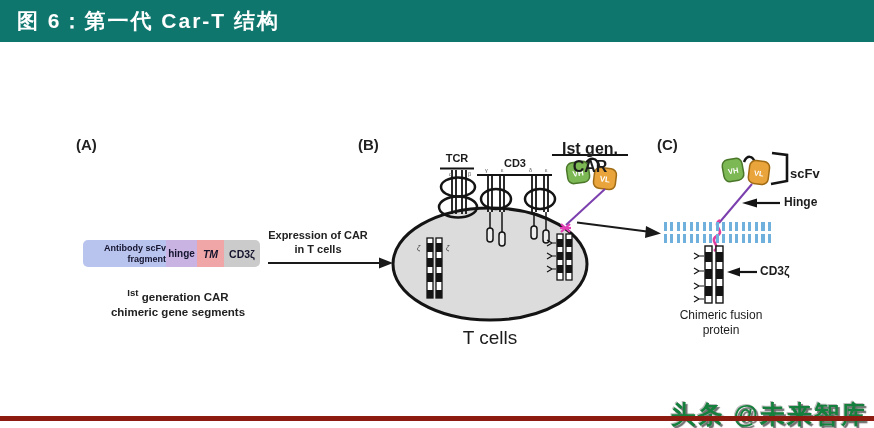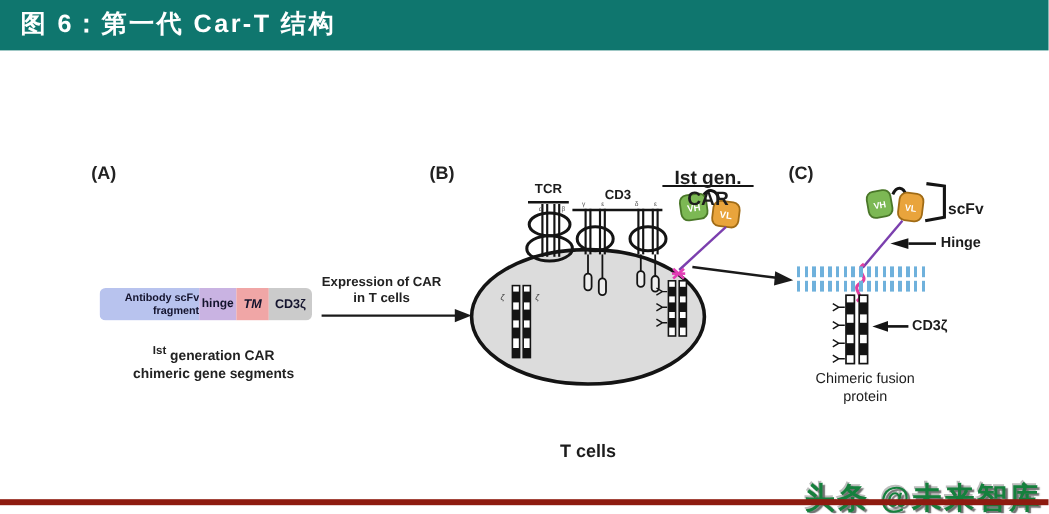--- a/index.html
+++ b/index.html
@@ -23,21 +23,21 @@
   .seg-hinge{width:31px;background:#c9b3e2;font-size:10px;}
   .seg-tm{width:27px;background:#f0a6a6;font-size:10.5px;font-style:italic;}
   .seg-cd3z{width:36px;background:#cbcbcb;font-size:10.5px;}
 
   .caption-a{left:93px;top:275px;width:170px;font-size:11.5px;font-weight:600;line-height:1.3;color:#222;margin-top:12px;}
   .expr-label{left:262px;top:229px;width:112px;font-size:11px;font-weight:600;line-height:1.25;color:#222;text-align:center;}
 
   .tcr-label{left:440px;top:152px;width:34px;font-size:11px;font-weight:bold;}
   .cd3-label{left:497px;top:157px;width:36px;font-size:11px;font-weight:bold;}
   .car-title{left:548px;top:140px;width:84px;font-size:16px;font-weight:600;}
-  .tcells-label{left:450px;top:327px;width:80px;font-size:15px;font-weight:700;margin-top:41px;}
+  .tcells-label{left:450px;top:327px;width:80px;font-size:19px;font-weight:400;}
 
   .scfv-label{left:790px;top:166px;font-size:13px;font-weight:bold;}
   .hinge-label{left:784px;top:195px;font-size:12px;font-weight:bold;}
   .cd3z-label{left:760px;top:264px;font-size:12px;font-weight:bold;}
   .chimeric-caption{left:668px;top:308px;width:106px;font-size:12px;font-weight:400;line-height:1.25;}
 
   
   .membrane{position:absolute;left:664px;top:222px;width:107px;height:21px;}
   .mem-row{position:absolute;left:0;width:107px;height:9px;
         background:repeating-linear-gradient(90deg,#6fb1dc 0 3px,rgba(0,0,0,0) 3px 6.5px);}

